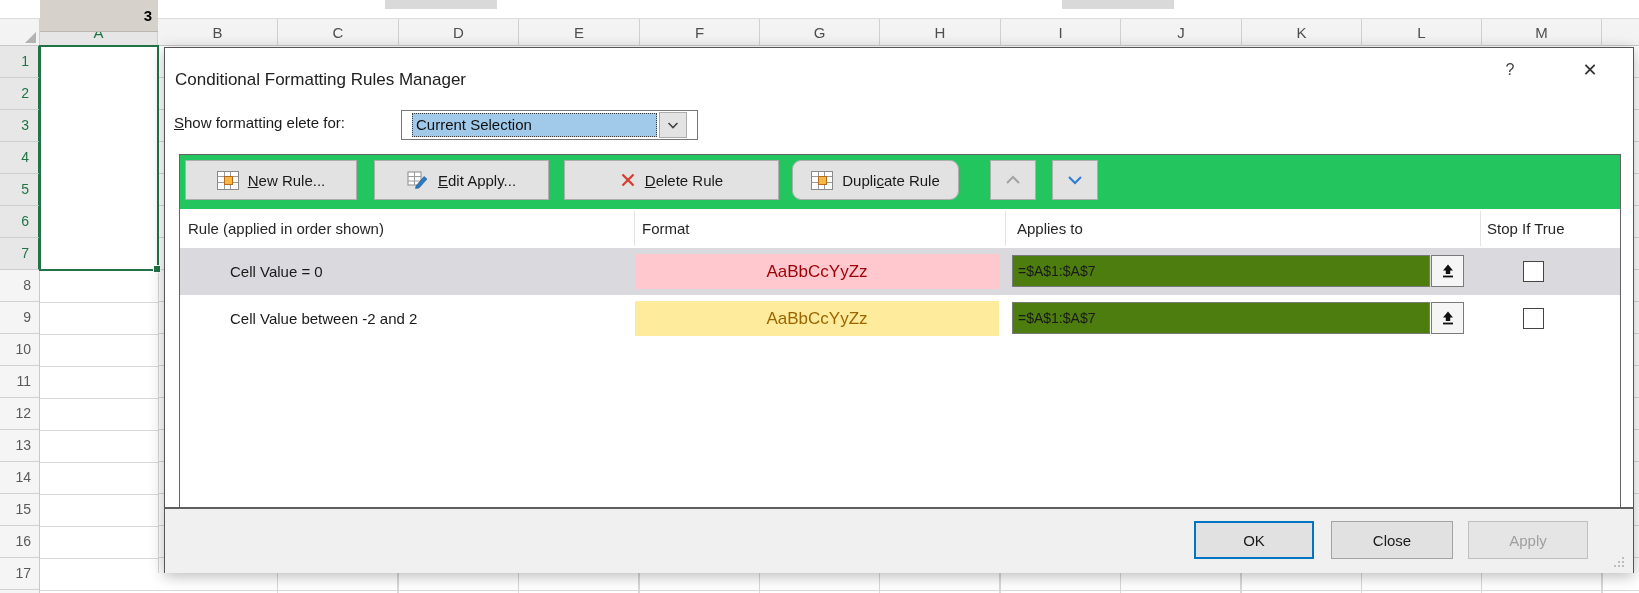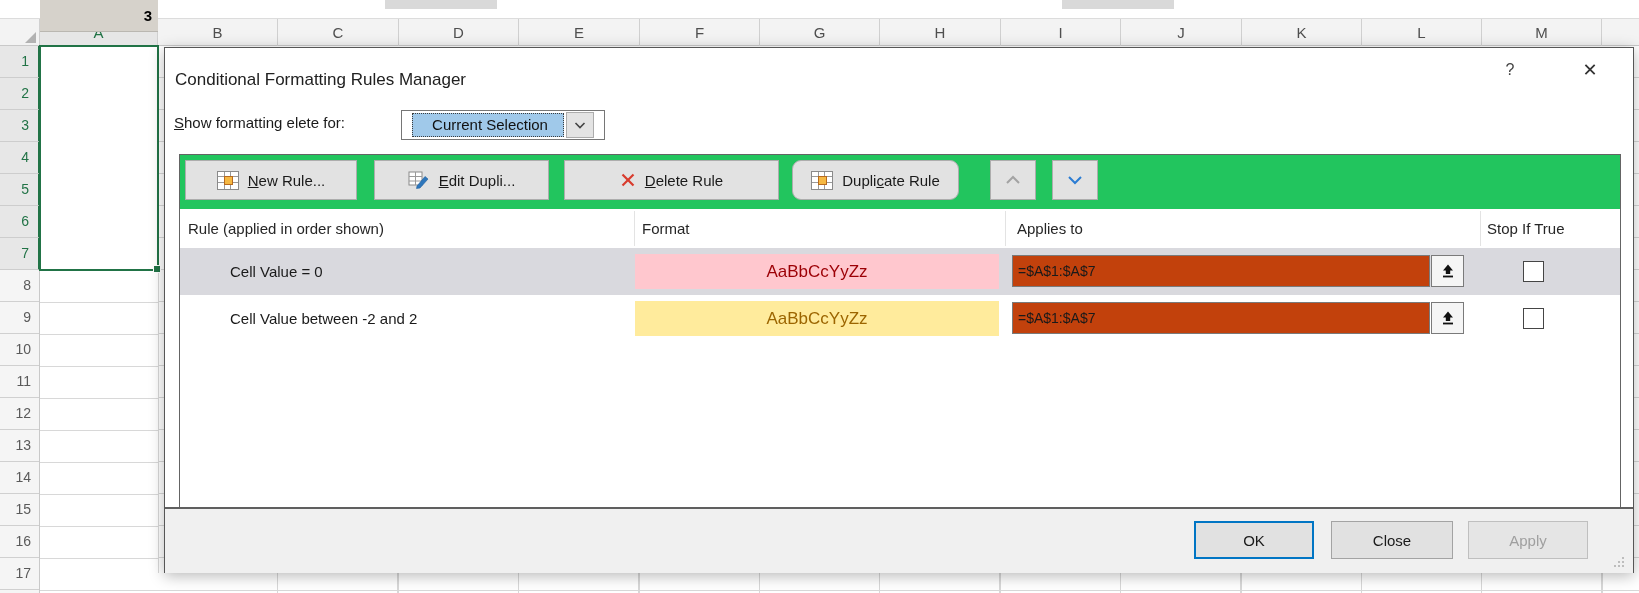--- a/index.html
+++ b/index.html
@@ -35,39 +35,39 @@
   .fillhandle{left:153px;top:265px;width:8px;height:8px;background:#217346;
               border:1px solid #fff;z-index:6;}
   
   .dialog{left:164px;top:47px;width:1470px;height:526px;background:#fff;
           border:1px solid #565656;z-index:10;box-shadow:0 3px 14px rgba(0,0,0,0.28);}
   .dtitle{left:10px;top:11px;font-size:17px;color:#212121;margin-top:11px;}
   .dhelp{left:1330px;top:13px;width:30px;height:26px;text-align:center;font-size:16px;color:#444;}
   .dclose{left:1408px;top:11px;width:34px;height:28px;text-align:center;font-size:18px;color:#333;}
   .dlabel{left:9px;top:66px;font-size:15px;}
   u{text-decoration:underline;}
-  .combo{left:236px;top:62px;width:204px;height:30px;border:1px solid #767676;background:#fff;
-         display:flex;align-items:center;padding:10px;text-align:center;}
+  .combo{left:236px;top:62px;width:297px;height:30px;border:1px solid #767676;background:#fff;
+         display:flex;align-items:center;padding:10px;}
   .combo .val{flex:1;height:24px;line-height:24px;background:#a0c9ea;outline:1px dotted #3c3c3c;
               outline-offset:-1px;padding-left:4px;font-size:15px;color:#111;}
   .combo .btn{width:26px;height:24px;margin-left:2px;background:#e3e3e3;border:1px solid #acacac;
               display:flex;align-items:center;justify-content:center;}
   .rulebox{left:14px;top:106px;width:1442px;height:354px;border:1px solid #646464;background:#fff;}
   .toolbar{left:0;top:0;width:1440px;height:54px;background:#22c55e;}
   .tbtn{top:5px;height:40px;background:#e2e2e2;border:1px solid #adadad;font-size:15px;
         color:#1a1a1a;display:flex;align-items:center;justify-content:center;gap:9px;}
   .lhead{top:54px;height:39px;line-height:39px;font-size:15px;color:#262626;}
   .hdiv{top:56px;width:1px;height:35px;background:#e3e3e3;}
   .rrow{left:0;width:1440px;height:47px;}
   .rrow.sel{background:#d9d9de;}
   .rname{left:50px;top:0;height:47px;line-height:47px;font-size:15px;}
   .swatch{left:455px;top:6px;width:364px;height:35px;line-height:35px;text-align:center;font-size:17px;}
   .applies{left:832px;top:7px;width:452px;height:32px;display:flex;}
   .applies input{flex:1;border:1px solid #7a7a7a;font-family:"Liberation Sans",sans-serif;
-                 font-size:14px;padding:0 0 0 5px;color:#1a1a1a;background:#c2410c;}
+                 font-size:14px;padding:0 0 0 5px;color:#1a1a1a;background:#4d7c0f;}
   .collapse{width:31px;margin-left:1px;background:#f5f5f5;border:1px solid #7a7a7a;
             display:flex;align-items:center;justify-content:center;}
   .chk{left:1343px;top:13px;width:21px;height:21px;background:#fff;border:1px solid #454545;}
   .dfooter{left:0;top:459px;width:1468px;height:66px;background:#f0f0f0;border-top:2px solid #5f5f5f;}
   .fbtn{top:12px;height:38px;background:#e1e1e1;border:1px solid #a3a3a3;font-size:15px;
         display:flex;align-items:center;justify-content:center;color:#1a1a1a;}
   .fbtn.ok{border:2px solid #0075c4;}
   .fbtn.disabled{color:#9f9f9f;border-color:#bfbfbf;background:#e5e5e5;}
   .grip{right:8px;bottom:6px;width:12px;height:12px;}
   .gicon{width:20px;height:17px;position:relative;background:#fff;border:1px solid #8a8a8a;
@@ -168,21 +168,21 @@
         <span><span></span><u>N</u><span>ew Rule...</span></span>
       </div>
       <div class="abs tbtn" style="left:194px;width:175px;">
         <svg width="22" height="18">
           <rect x="1" y="1" width="13" height="13" fill="#fff" stroke="#8a8a8a"></rect>
           <line x1="1" y1="5.5" x2="14" y2="5.5" stroke="#9a9a9a"></line>
             <line x1="1" y1="10" x2="14" y2="10" stroke="#9a9a9a"></line>
           <line x1="7.5" y1="1" x2="7.5" y2="14" stroke="#9a9a9a"></line>
           <path d="M9 15 L17 5.5 L20 8 L12 17 L8.5 17.5 Z" fill="#2e77bc" stroke="#1f5e9e" stroke-width="0.6"></path>
         </svg>
-        <span><span></span><u>E</u><span>dit Dupli...</span></span>
+        <span><span></span><u>E</u><span>dit Apply...</span></span>
       </div>
       <div class="abs tbtn" style="left:384px;width:215px;">
         <svg width="16" height="16">
           <line x1="2.5" y1="2.5" x2="13.5" y2="13.5" stroke="#d83b2d" stroke-width="2.2"></line>
           <line x1="13.5" y1="2.5" x2="2.5" y2="13.5" stroke="#d83b2d" stroke-width="2.2"></line>
         </svg>
         <span><span></span><u>D</u><span>elete Rule</span></span>
       </div>
       <div class="abs tbtn" style="left:612px;width:167px;border-radius:9px;">
         <span class="gicon">

